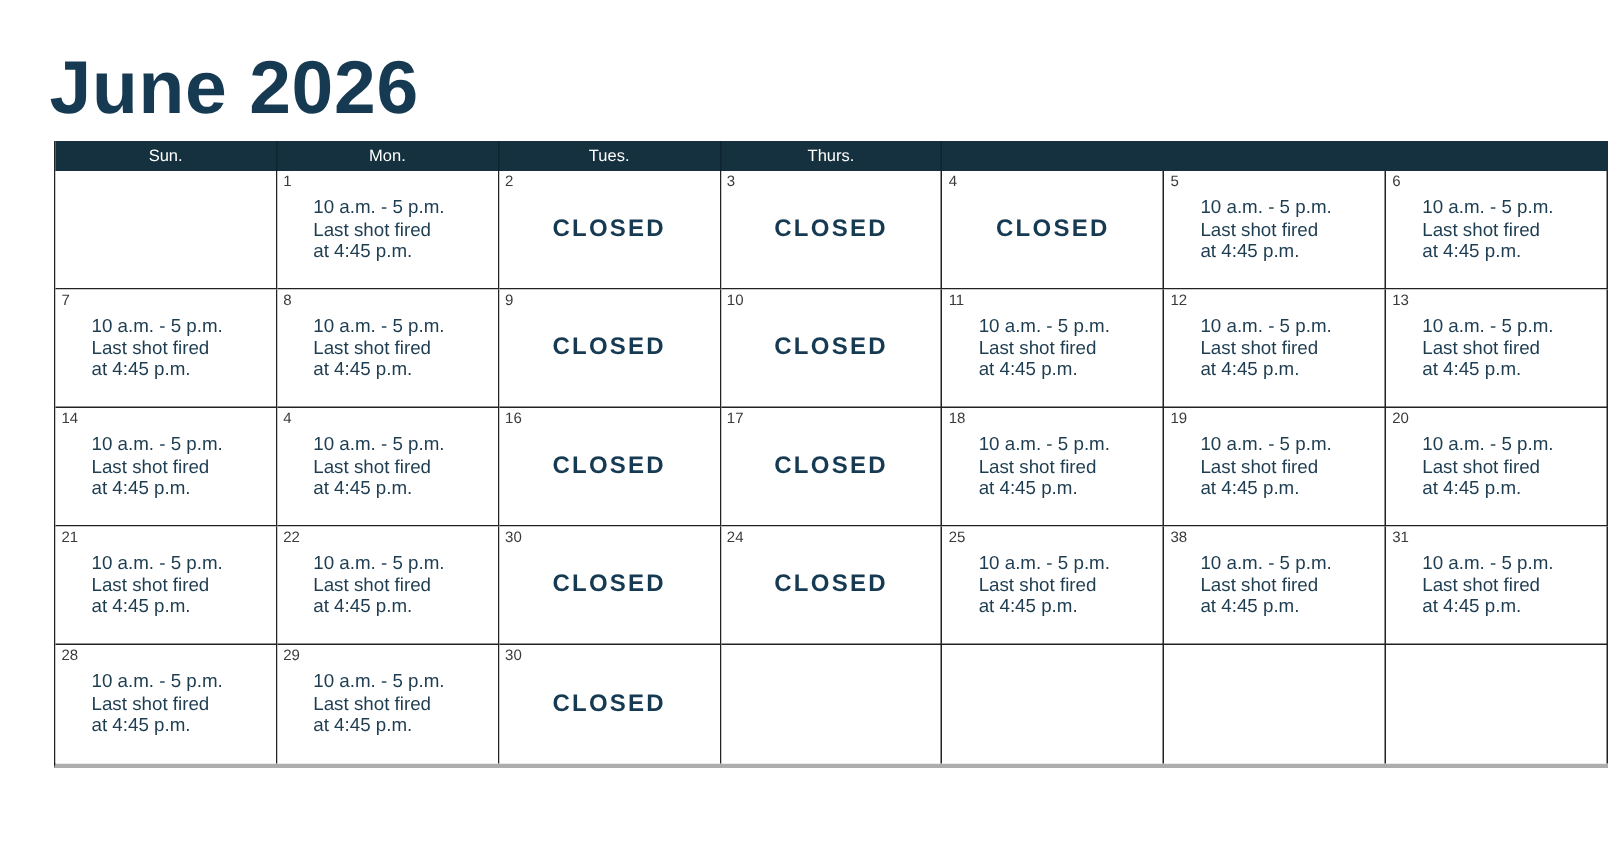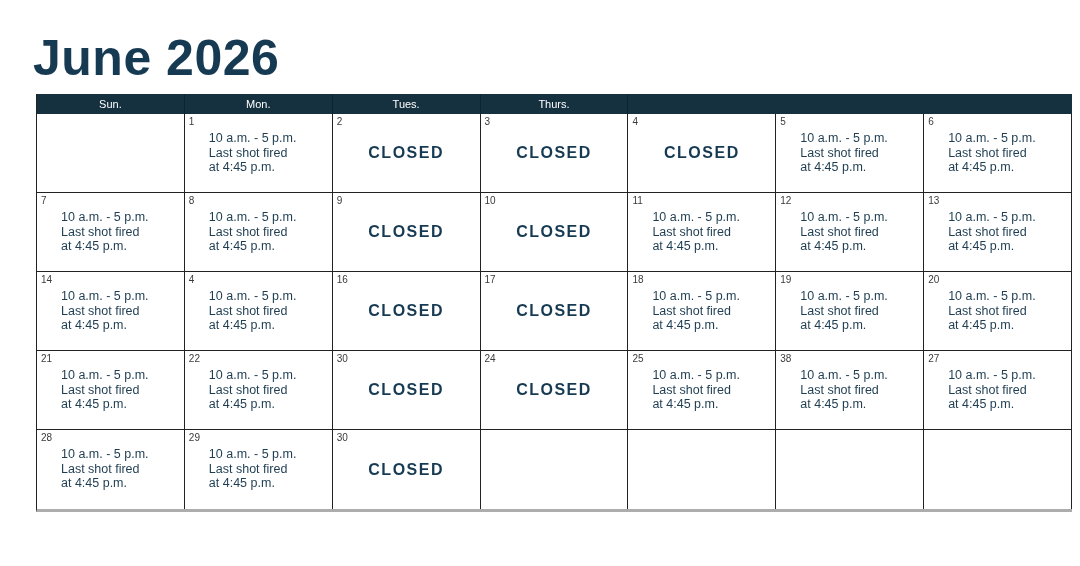--- a/index.html
+++ b/index.html
@@ -263,21 +263,21 @@
         </div>
         <div class="cell open">
           <div class="daynum">38</div>
           <div class="hours">
             <div>10 a.m. - 5 p.m.</div>
             <div>Last shot fired</div>
             <div>at 4:45 p.m.</div>
           </div>
         </div>
         <div class="cell open">
-          <div class="daynum">27</div>
+          <div class="daynum">31</div>
           <div class="hours">
             <div>10 a.m. - 5 p.m.</div>
             <div>Last shot fired</div>
             <div>at 4:45 p.m.</div>
           </div>
         </div>
         <div class="cell open">
           <div class="daynum">28</div>
           <div class="hours">
             <div>10 a.m. - 5 p.m.</div>

